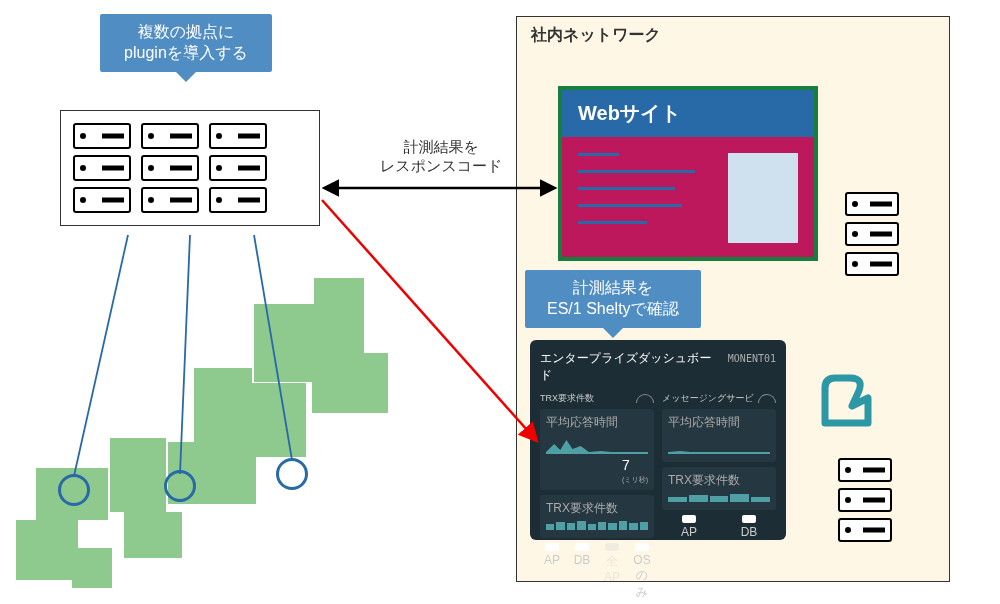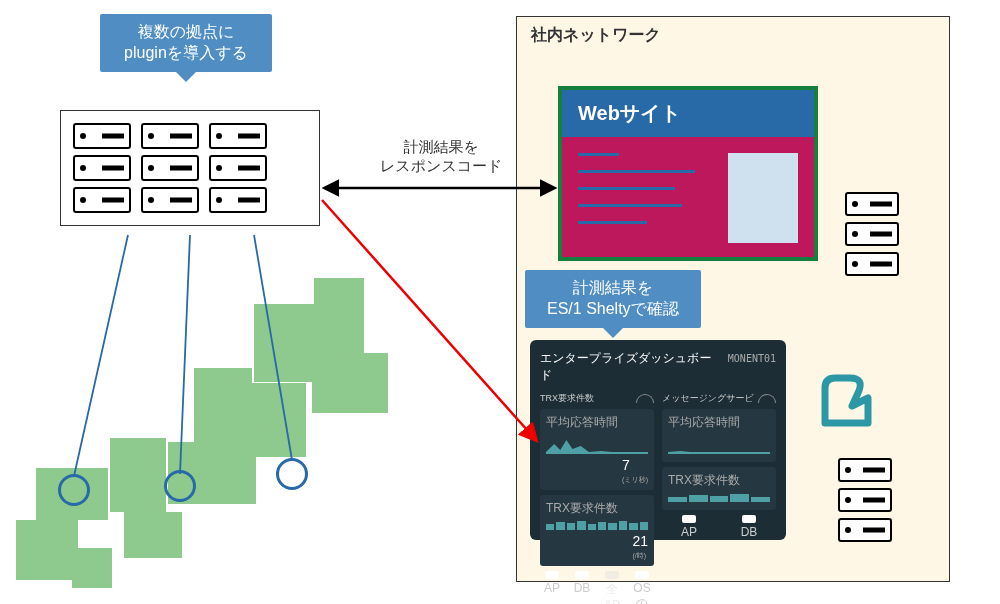--- a/index.html
+++ b/index.html
@@ -152,24 +152,20 @@
             <span style="height:80%"></span>
             <span style="height:70%"></span>
             <span style="height:90%"></span>
             <span style="height:65%"></span>
             <span style="height:85%"></span>
             <span style="height:75%"></span>
             <span style="height:95%"></span>
             <span style="height:70%"></span>
             <span style="height:80%"></span>
         </div>
-        <div class="db-metric">
-            <span></span>
-            <span><span class="db-val">21</span><br><span class="db-unit">(/時)</span></span>
-          </div>
       </div>
       <div class="db-footer">
         <div class="db-foot on">
             <div class="db-foot-icon"></div>
             <div>AP</div>
           </div>
         <div class="db-foot on">
             <div class="db-foot-icon"></div>
             <div>DB</div>
           </div>

